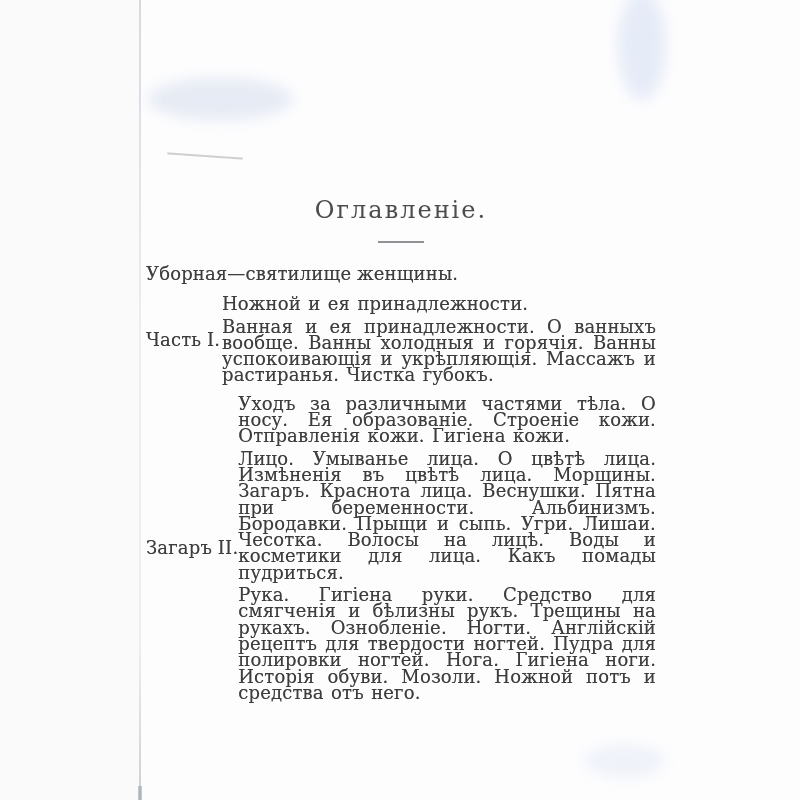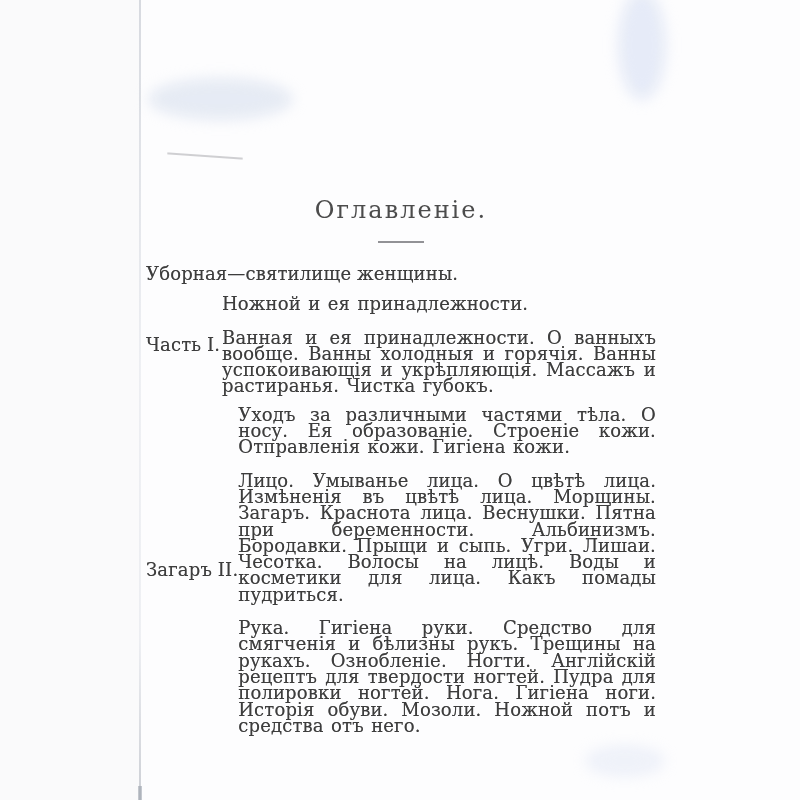--- a/index.html
+++ b/index.html
@@ -96,21 +96,21 @@
     flex: 0 0 76px;
     white-space: nowrap;
   }
   .part-body {
     flex: 1 1 auto;
     min-width: 0;
   }
   .para {
     text-align: justify;
     word-spacing: 1.5px;
-    margin-top: 17px;
+    margin-top: 6px;
   }
   .para.heading { margin-top: 0; }
 </style>
 </head>
 <body>
 
 <div class="left-margin-strip"></div>
 <div class="fold-line"></div>
 <div class="smudge smudge-top-left"></div>
 <div class="smudge smudge-top-right"></div>

